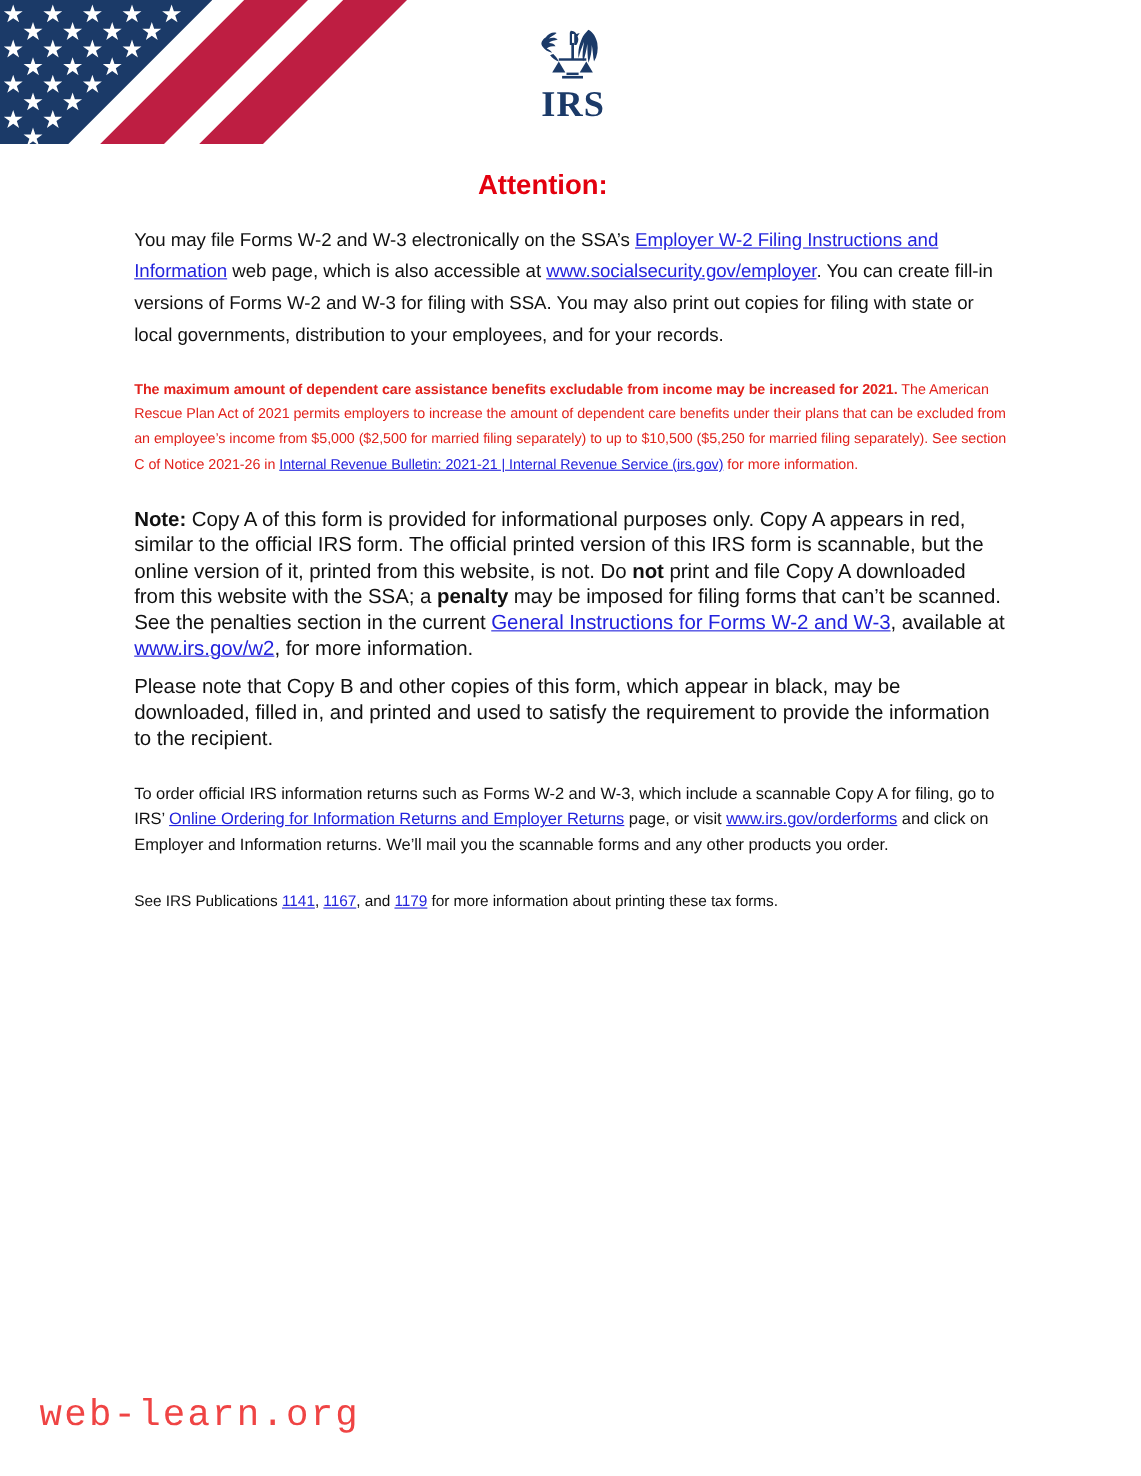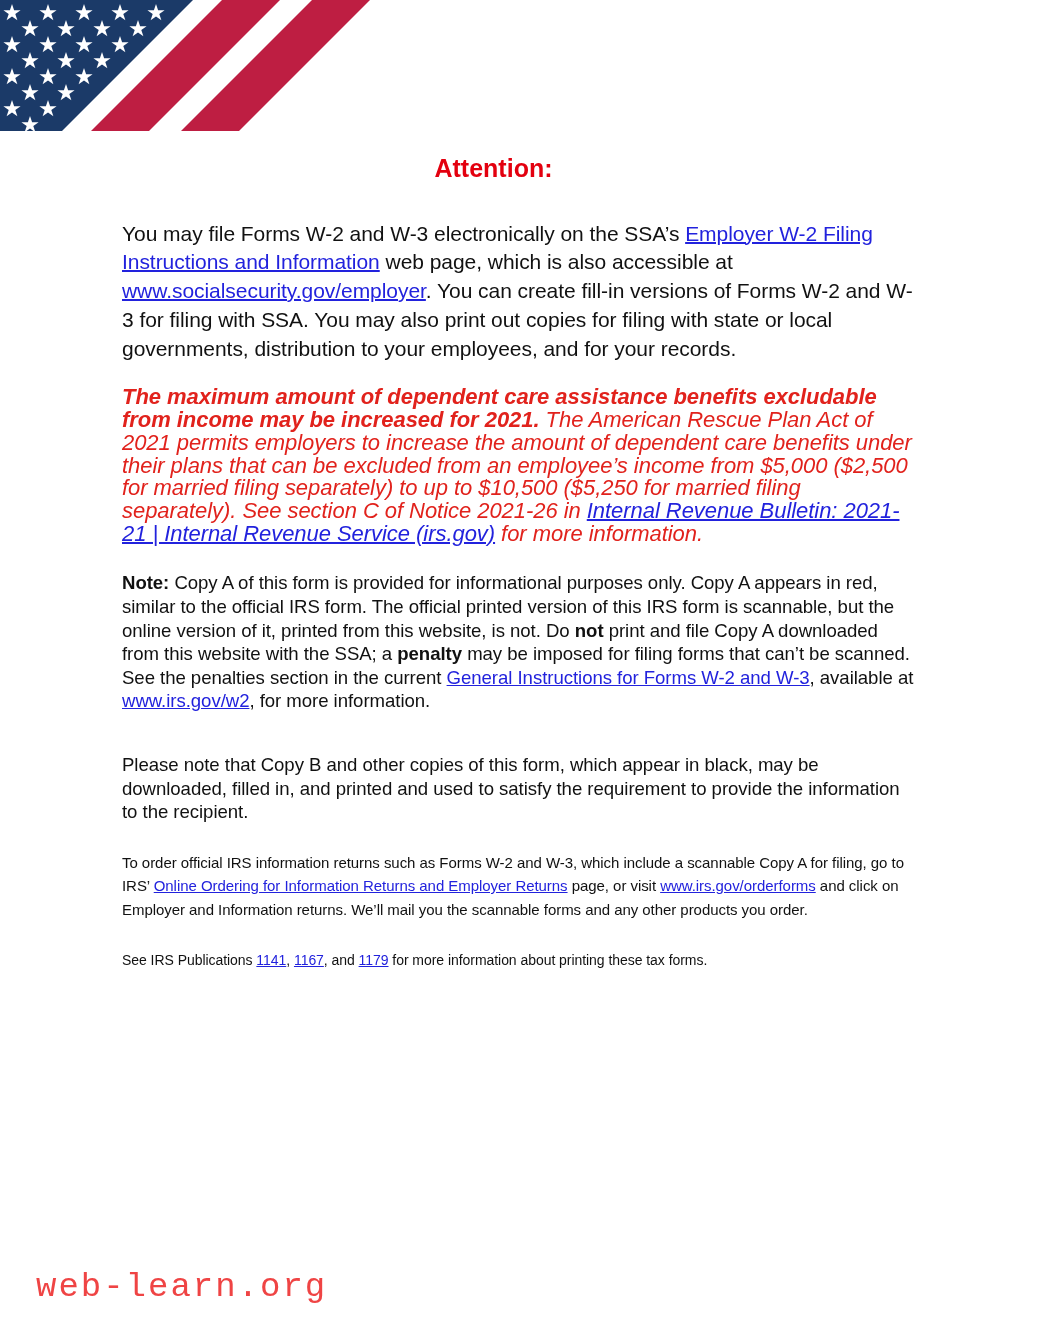--- a/index.html
+++ b/index.html
@@ -78,36 +78,35 @@
 
   p.block {
     margin: 0;
     color: #111111;
     font-size: 19.5px;
     line-height: 28.6px;
     letter-spacing: -0.05px;
   }
 
   p.lead {
-    font-size: 21px;
+    font-size: 17px;
     line-height: 28.8px;
-    margin-top: 37px;
+    margin-top: 22px;
   }
 
   p.red {
     color: #e1221c;
-    font-size: 22px;
+    font-size: 13px;
     line-height: 22.7px;
     margin-top: 23px;
-    font-style: italic;
   }
   p.red b { font-weight: 700; }
 
   p.note      { margin-top: 26px; line-height: 23.6px; font-size: 18.6px; }
-  p.copyb     { margin-top: 40px; line-height: 23.6px; font-size: 18.6px; }
+  p.copyb     { margin-top: 11px; line-height: 23.6px; font-size: 18.6px; }
   p.order     { margin-top: 27px; line-height: 23.6px; font-size: 15px; }
   p.pubs      { margin-top: 27px; line-height: 23.6px; font-size: 14px; }
 
   a.lnk {
     color: #2222dd;
     text-decoration: underline;
     text-underline-offset: 1px;
   }
   a.lnk.onred { color: #2222dd; }
 
@@ -194,36 +193,60 @@
             <polygon points="48,100 50.1,106.2 56.6,106.2 51.3,110.1 53.4,116.3 48,112.5 42.6,116.3 44.7,110.1 39.4,106.2 45.9,106.2"></polygon>
           </g>
           <g>
             <polygon points="30,116 32.1,122.2 38.6,122.2 33.3,126.1 35.4,132.3 30,128.5 24.6,132.3 26.7,126.1 21.4,122.2 27.9,122.2"></polygon>
           </g>
         </g>
       </g>
     </svg>
   </div>
 
-</div>
-
-<div class="doc">
-
-  <h1 class="page-title">Attention:</h1>
-
-  <div class="content">
-
-    <p class="block lead"><span>You may file Forms W-2 and W-3 electronically on the SSA’s </span><a class="lnk" href="#">Employer W-2 Filing Instructions and Information</a><span> web page, which is also accessible at </span><a class="lnk" href="#">www.socialsecurity.gov/employer</a><span>.  You can create fill-in versions of Forms W-2 and W-3 for filing with SSA. You may also print out copies for filing with state or local governments, distribution to your employees, and for your records.</span></p>
-
-    <p class="block red"><b class="strong">The maximum amount of dependent care assistance benefits excludable from income may be increased for 2021.</b><span> The American Rescue Plan Act of 2021 permits employers to increase the amount of dependent care benefits under their plans that can be excluded from an employee’s income from $5,000 ($2,500 for married filing separately) to up to $10,500 ($5,250 for married filing separately). See section C of Notice 2021-26 in </span><a class="lnk onred" href="#">Internal Revenue Bulletin: 2021-21 | Internal Revenue Service (irs.gov)</a><span> for more information.</span></p>
-
-    <p class="block note"><b class="strong">Note:</b><span> Copy A of this form is provided for informational purposes only. Copy A appears in red, similar to the official IRS form. The official printed version of this IRS form is scannable, but the online version of it, printed from this website, is not. Do </span><b class="strong">not</b><span> print and file Copy A downloaded from this website with the SSA; a </span><b class="strong">penalty</b><span> may be imposed for filing forms that can’t be scanned. See the penalties section in the current </span><a class="lnk" href="#">General Instructions for Forms W-2 and W-3</a><span>, available at </span><a class="lnk" href="#">www.irs.gov/w2</a><span>, for more information.</span></p>
-
-    <p class="block copyb"><span>Please note that Copy B and other copies of this form, which appear in black, may be downloaded, filled in, and printed and used to satisfy the requirement to provide the information to the recipient.</span></p>
-
-    <p class="block order"><span>To order official IRS information returns such as Forms W-2 and W-3, which include a scannable Copy A for filing, go to IRS’ </span><a class="lnk" href="#">Online Ordering for Information Returns and Employer Returns</a><span> page, or visit </span><a class="lnk" href="#">www.irs.gov/orderforms</a><span> and click on Employer and Information returns. We’ll mail you the scannable forms and any other products you order.</span></p>
-
-    <p class="block pubs"><span>See IRS Publications </span><a class="lnk" href="#">1141</a><span>, </span><a class="lnk" href="#">1167</a><span>, and </span><a class="lnk" href="#">1179</a><span> for more information about printing these tax forms.</span></p>
-
+  <div class="irs-logo">
+    <svg class="irs-mark" width="62" height="56" viewBox="0 0 62 56" xmlns="http://www.w3.org/2000/svg" aria-hidden="true">
+      <g fill="#1b3a68">
+
+        <path d="M6 12c3-4 7-5 10-4-2 2-5 3-7 5 3-1 6-1 8 1-3 1-6 1-8 3 3 0 5 1 6 3-3 0-6 0-8 2 2 1 4 2 5 4-4-1-7-3-9-6C1 17 3 14 6 12z"></path>
+        <path d="M13 27c2 2 4 4 5 7-3-1-6-3-8-6 1 0 2-1 3-1z"></path>
+
+        <path d="M45 5c4 2 7 7 8 12 1 6 0 12-3 17-1-5-1-10-2-15 0 6-1 11-3 16-1-6-1-11-1-17-1 6-2 11-4 16-1-6 0-12 1-18-2 5-4 10-5 15-1-7 1-14 4-20 2-3 4-5 5-6z"></path>
+
+        <path d="M29 6c2 0 4 1 5 3l3-1-2 3c1 2 1 4 0 6l-1 2h-2V9h-2v10h-2V8c0-1 1-2 1-2z"></path>
+
+        <rect x="29.4" y="17" width="2.4" height="15"></rect>
+
+        <rect x="18" y="31" width="25" height="2.2"></rect>
+
+        <path d="M18 34l-6 10h12z"></path>
+        <path d="M43 34l-6 10h12z"></path>
+
+        <rect x="25" y="44" width="11" height="2.2"></rect>
+        <rect x="21" y="47" width="19" height="2.4"></rect>
+      </g>
+    </svg>
+    <span class="irs-word">IRS</span>
   </div>
 </div>
 
+<div class="doc">
+
+  <h1 class="page-title">Attention:</h1>
+
+  <div class="content">
+
+    <p class="block lead"><span>You may file Forms W-2 and W-3 electronically on the SSA’s </span><a class="lnk" href="#">Employer W-2 Filing Instructions and Information</a><span> web page, which is also accessible at </span><a class="lnk" href="#">www.socialsecurity.gov/employer</a><span>.  You can create fill-in versions of Forms W-2 and W-3 for filing with SSA. You may also print out copies for filing with state or local governments, distribution to your employees, and for your records.</span></p>
+
+    <p class="block red"><b class="strong">The maximum amount of dependent care assistance benefits excludable from income may be increased for 2021.</b><span> The American Rescue Plan Act of 2021 permits employers to increase the amount of dependent care benefits under their plans that can be excluded from an employee’s income from $5,000 ($2,500 for married filing separately) to up to $10,500 ($5,250 for married filing separately). See section C of Notice 2021-26 in </span><a class="lnk onred" href="#">Internal Revenue Bulletin: 2021-21 | Internal Revenue Service (irs.gov)</a><span> for more information.</span></p>
+
+    <p class="block note"><b class="strong">Note:</b><span> Copy A of this form is provided for informational purposes only. Copy A appears in red, similar to the official IRS form. The official printed version of this IRS form is scannable, but the online version of it, printed from this website, is not. Do </span><b class="strong">not</b><span> print and file Copy A downloaded from this website with the SSA; a </span><b class="strong">penalty</b><span> may be imposed for filing forms that can’t be scanned. See the penalties section in the current </span><a class="lnk" href="#">General Instructions for Forms W-2 and W-3</a><span>, available at </span><a class="lnk" href="#">www.irs.gov/w2</a><span>, for more information.</span></p>
+
+    <p class="block copyb"><span>Please note that Copy B and other copies of this form, which appear in black, may be downloaded, filled in, and printed and used to satisfy the requirement to provide the information to the recipient.</span></p>
+
+    <p class="block order"><span>To order official IRS information returns such as Forms W-2 and W-3, which include a scannable Copy A for filing, go to IRS’ </span><a class="lnk" href="#">Online Ordering for Information Returns and Employer Returns</a><span> page, or visit </span><a class="lnk" href="#">www.irs.gov/orderforms</a><span> and click on Employer and Information returns. We’ll mail you the scannable forms and any other products you order.</span></p>
+
+    <p class="block pubs"><span>See IRS Publications </span><a class="lnk" href="#">1141</a><span>, </span><a class="lnk" href="#">1167</a><span>, and </span><a class="lnk" href="#">1179</a><span> for more information about printing these tax forms.</span></p>
+
+  </div>
+</div>
+
 <div class="watermark">web-learn.org</div>
 
 </body></html>

